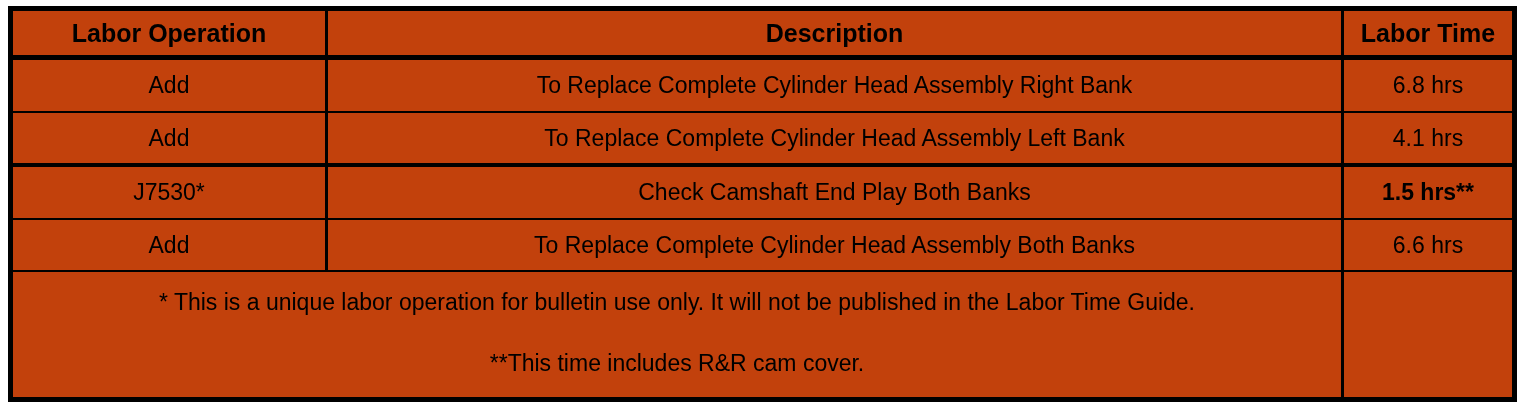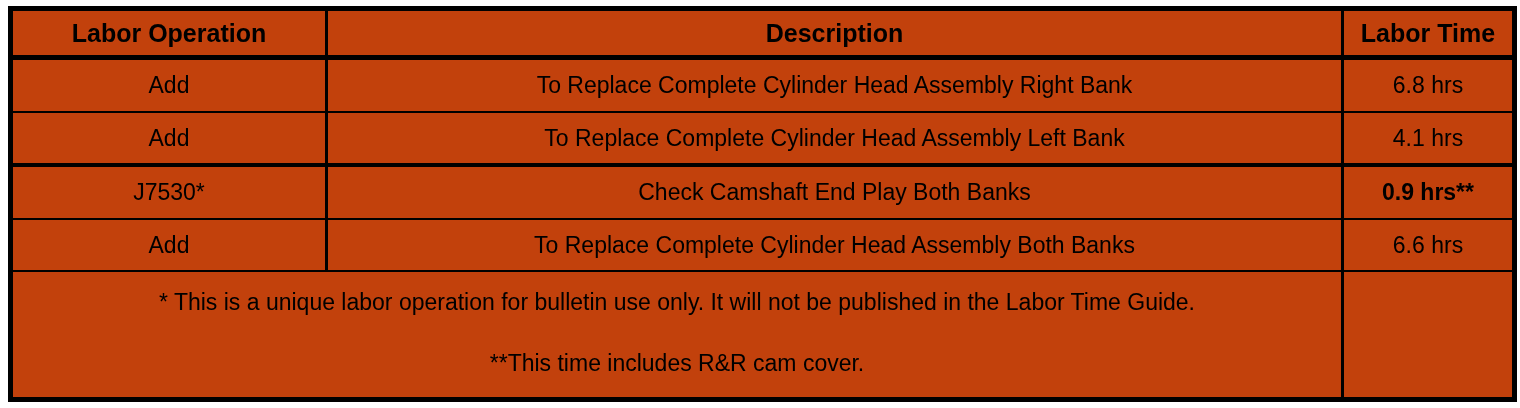--- a/index.html
+++ b/index.html
@@ -133,21 +133,21 @@
 
       <tr class="data-row row-thin">
         <td class="op-cell">Add</td>
         <td class="desc-cell">To Replace Complete Cylinder Head Assembly Left Bank</td>
         <td class="time-cell">4.1 hrs</td>
       </tr>
 
       <tr class="data-row row-thick">
         <td class="op-cell">J7530*</td>
         <td class="desc-cell">Check Camshaft End Play Both Banks</td>
-        <td class="time-cell emphasis">0.9 hrs**</td>
+        <td class="time-cell emphasis">1.5 hrs**</td>
       </tr>
 
       <tr class="data-row row-thin">
         <td class="op-cell">Add</td>
         <td class="desc-cell">To Replace Complete Cylinder Head Assembly Both Banks</td>
         <td class="time-cell">6.6 hrs</td>
       </tr>
 
       <tr class="footnote-row">
         <td class="footnote-cell" colspan="2">

